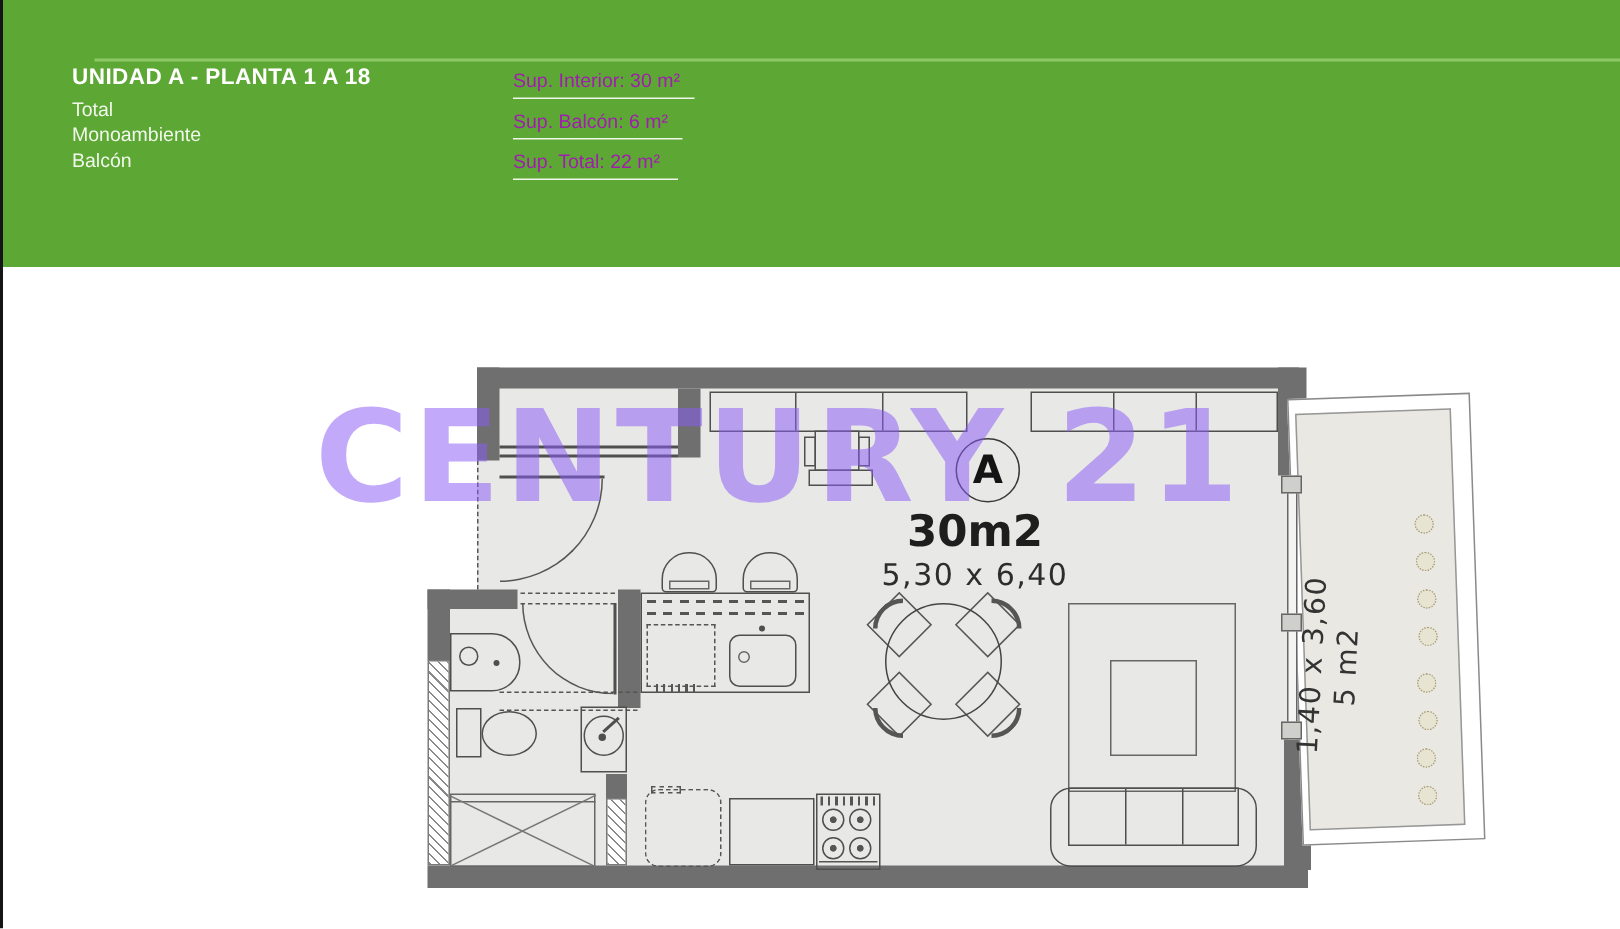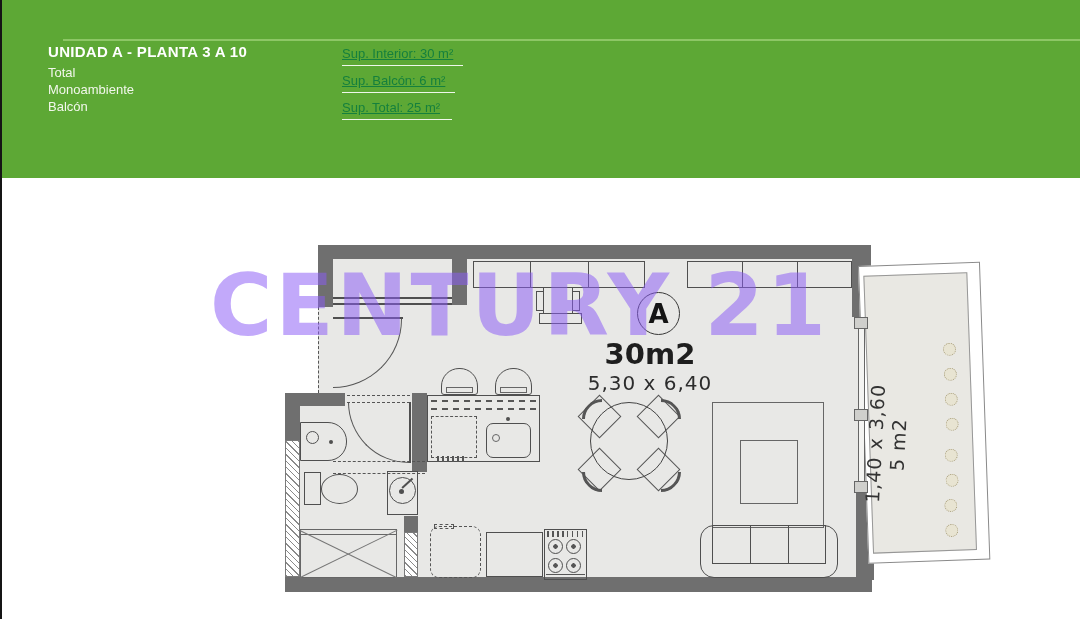--- a/index.html
+++ b/index.html
@@ -4,21 +4,21 @@
 <style>
   html,body{margin:0;padding:0;}
   body{width:1080px;height:619px;position:relative;background:#ffffff;
        font-family:"Liberation Sans",sans-serif;overflow:hidden;}
   .abs{position:absolute;}
   
   .band{left:0;top:0;width:1080px;height:178px;background:#5da835;}
   .band-line{left:63px;top:39px;width:1017px;height:2px;background:#8dc766;}
   .h-title{left:48px;top:43px;color:#fff;font-size:15px;font-weight:bold;letter-spacing:.3px;}
   .h-feats{left:48px;top:64px;color:#f2f7ec;font-size:13px;line-height:17px;}
-  .h-areas{left:342px;top:46px;color:#15803d;font-size:13px;text-decoration:underline;}
+  .h-areas{left:342px;top:46px;color:#a21caf;font-size:13px;}
   .h-area-item{border-bottom:1px solid rgba(255,255,255,.9);padding:0 10px 4px 0;margin-bottom:7px;width:fit-content;min-width:100px;}
   .edge-strip{left:0;top:0;width:2px;height:619px;background:#151515;}
   
   .watermark{left:210px;top:256px;font-size:85px;font-weight:bold;letter-spacing:3px;
              color:#8b5cf6;opacity:.52;white-space:nowrap;z-index:40;pointer-events:none;
              font-family:"DejaVu Sans",sans-serif;}
   
   .floor{background:#e8e8e6;}
   .wall{background:#6f6f6f;}
   .hatch{background:repeating-linear-gradient(45deg,#8a8a8a 0 1px,#ffffff 1px 4.5px);border:1px solid #7a7a7a;box-sizing:border-box;}
@@ -45,30 +45,30 @@
   .dim-lab{left:575px;top:371px;width:150px;text-align:center;font-size:20px;color:#2d2d2d;z-index:30;letter-spacing:1px;font-family:"DejaVu Sans",sans-serif;}
   .balc-lab{left:820px;top:420px;width:136px;height:48px;transform:rotate(-87deg);text-align:center;
             font-size:19px;color:#333;line-height:23px;z-index:30;letter-spacing:1px;font-family:"DejaVu Sans",sans-serif;}
   .balcony-wrap{left:858px;top:266px;width:124px;height:300px;transform:rotate(-2deg);transform-origin:top left;z-index:5;}
 </style>
 </head>
 <body>
 
 <div class="abs band"></div>
 <div class="abs band-line"></div>
-<div class="abs h-title">UNIDAD A - PLANTA 3 A 10</div>
+<div class="abs h-title">UNIDAD A - PLANTA 1 A 18</div>
 <div class="abs h-feats">
   <div>Total</div>
   <div>Monoambiente</div>
   <div>Balcón</div>
 </div>
 <div class="abs h-areas">
   <div class="h-area-item">Sup. Interior: 30 m²</div>
   <div class="h-area-item">Sup. Balcón: 6 m²</div>
-  <div class="h-area-item">Sup. Total: 25 m²</div>
+  <div class="h-area-item">Sup. Total: 22 m²</div>
 </div>
 <div class="abs edge-strip"></div>
 
 <div class="abs floor" style="left:318px;top:252px;width:548px;height:328px;"></div>
 <div class="abs floor" style="left:298px;top:398px;width:130px;height:182px;"></div>
 
 <div class="abs balcony-wrap">
   <div class="abs" style="left:0;top:0;width:122px;height:298px;border:1.2px solid #8a8a8a;background:#fff;box-sizing:border-box;"></div>
   <div class="abs" style="left:5px;top:10px;width:104px;height:278px;background:#e9e8e3;border:1px solid #979797;box-sizing:border-box;"></div>
   <div class="abs plant" style="left:82px;top:80px;"></div>

